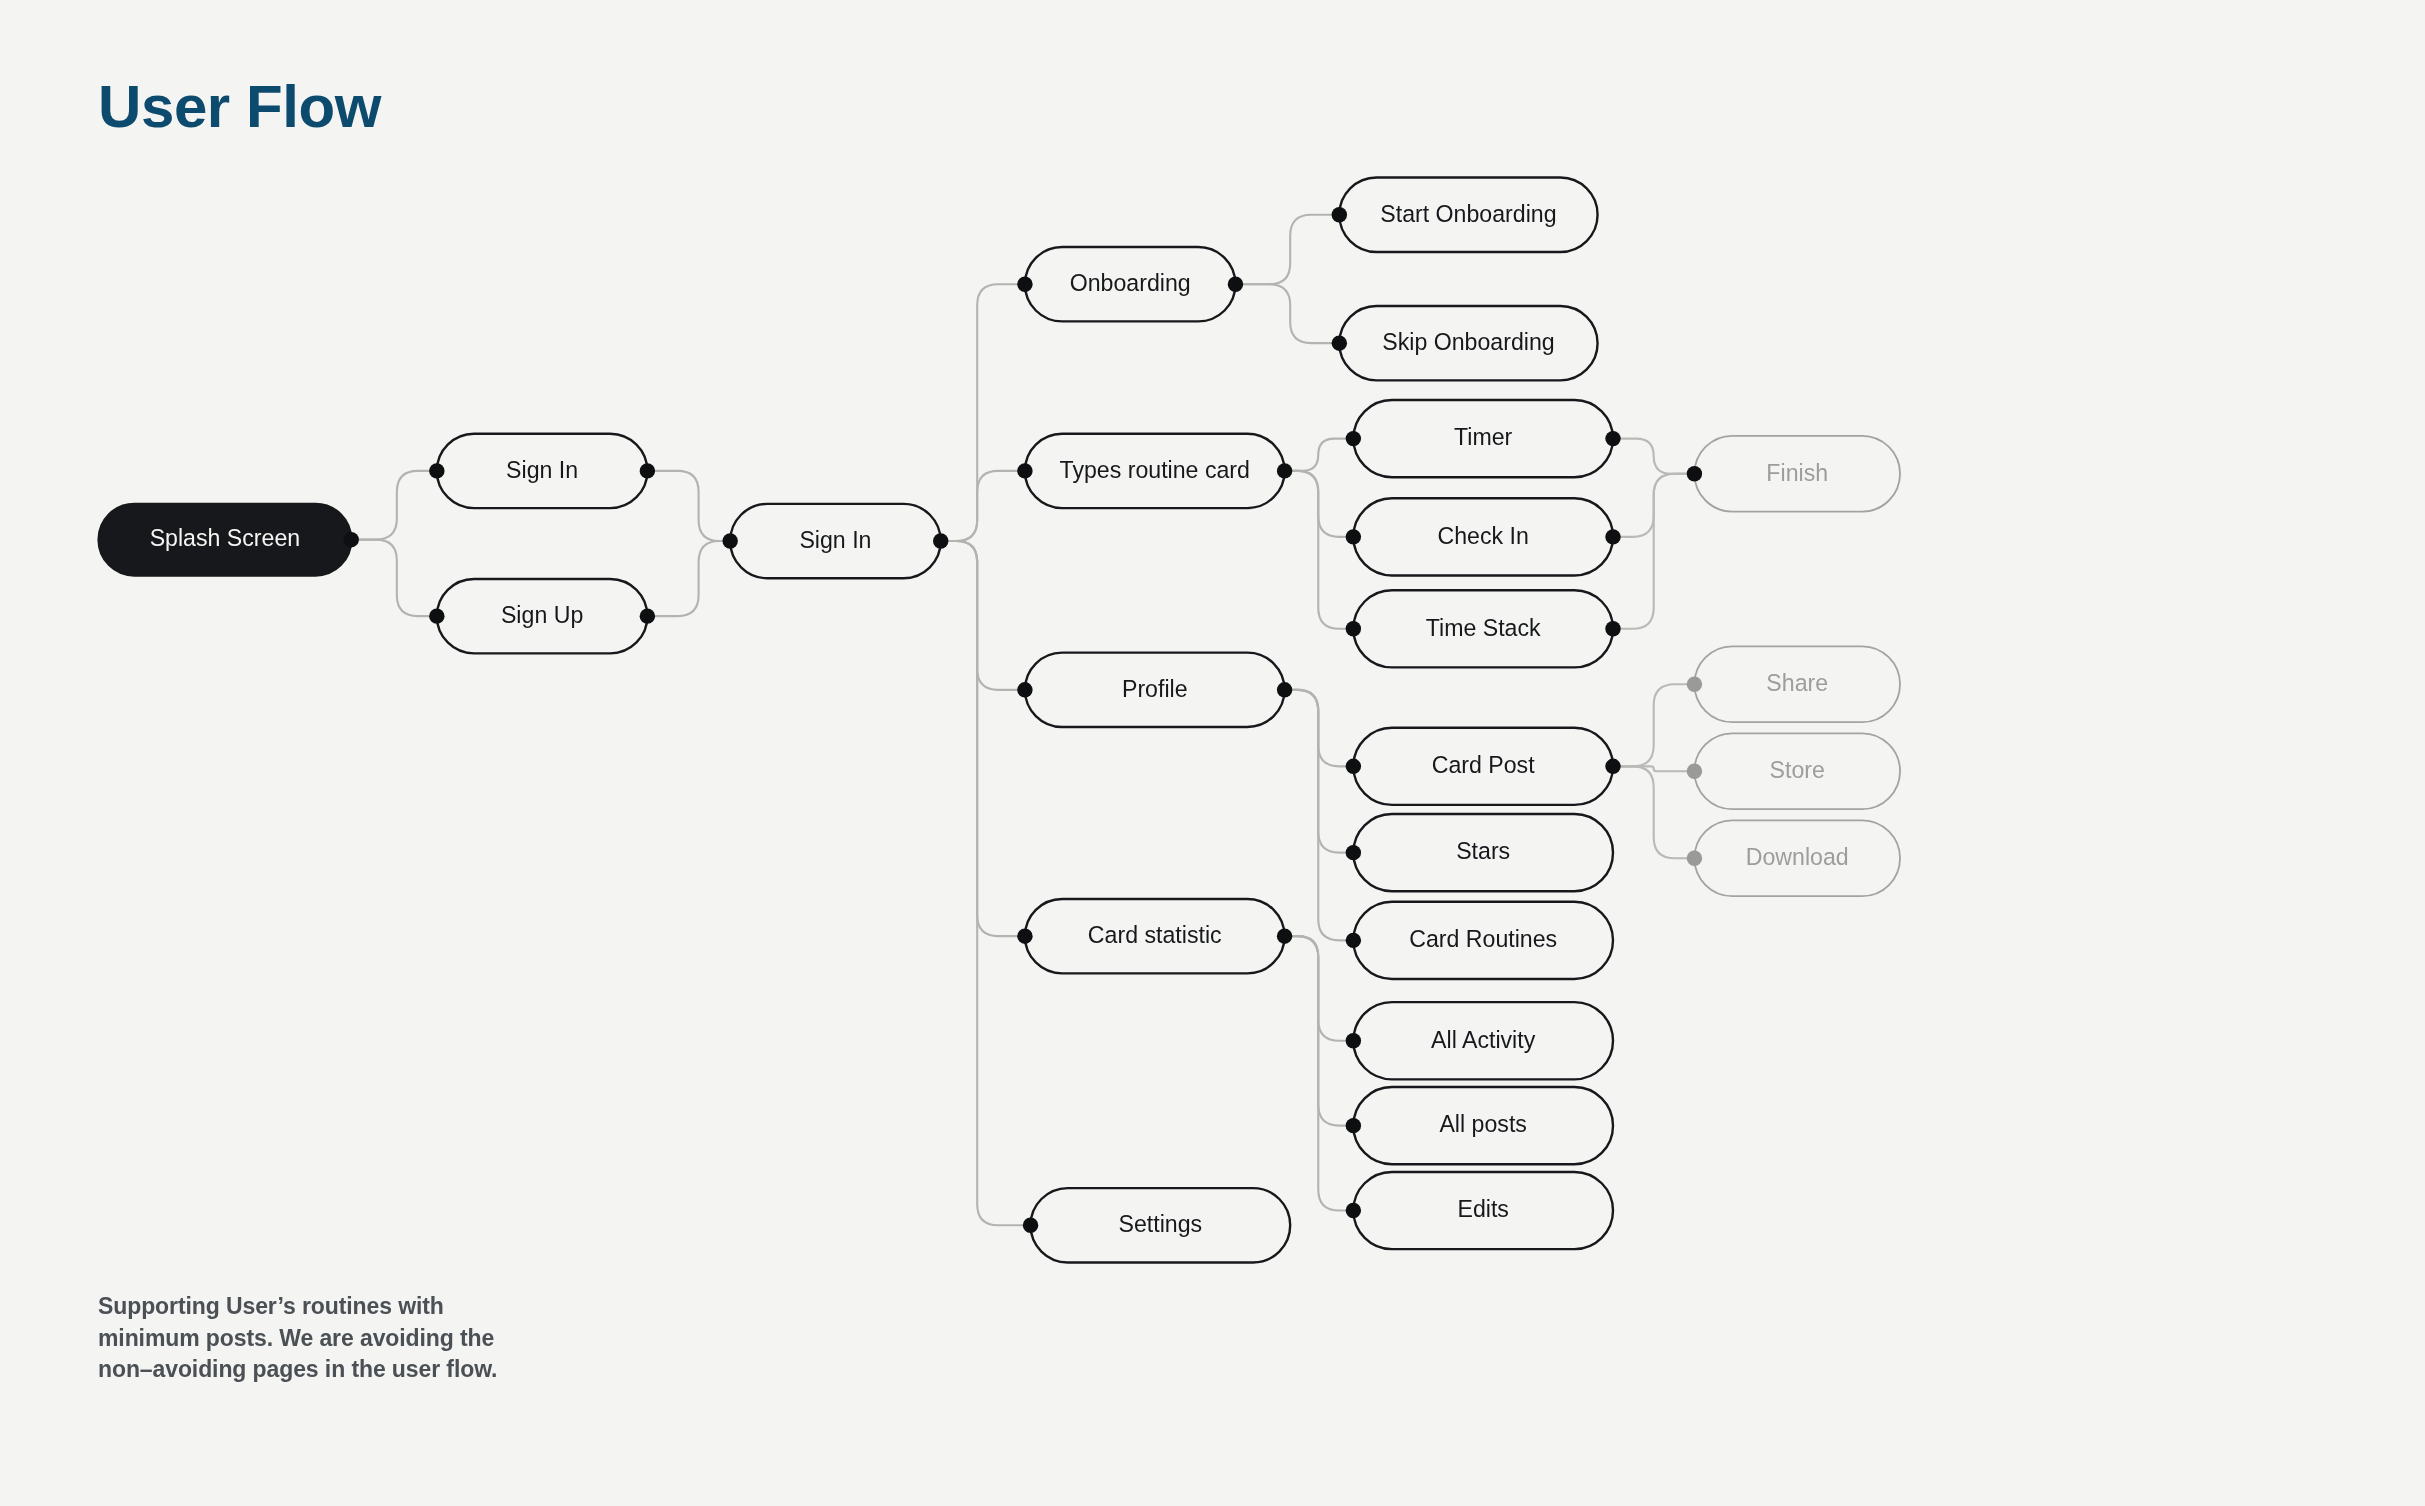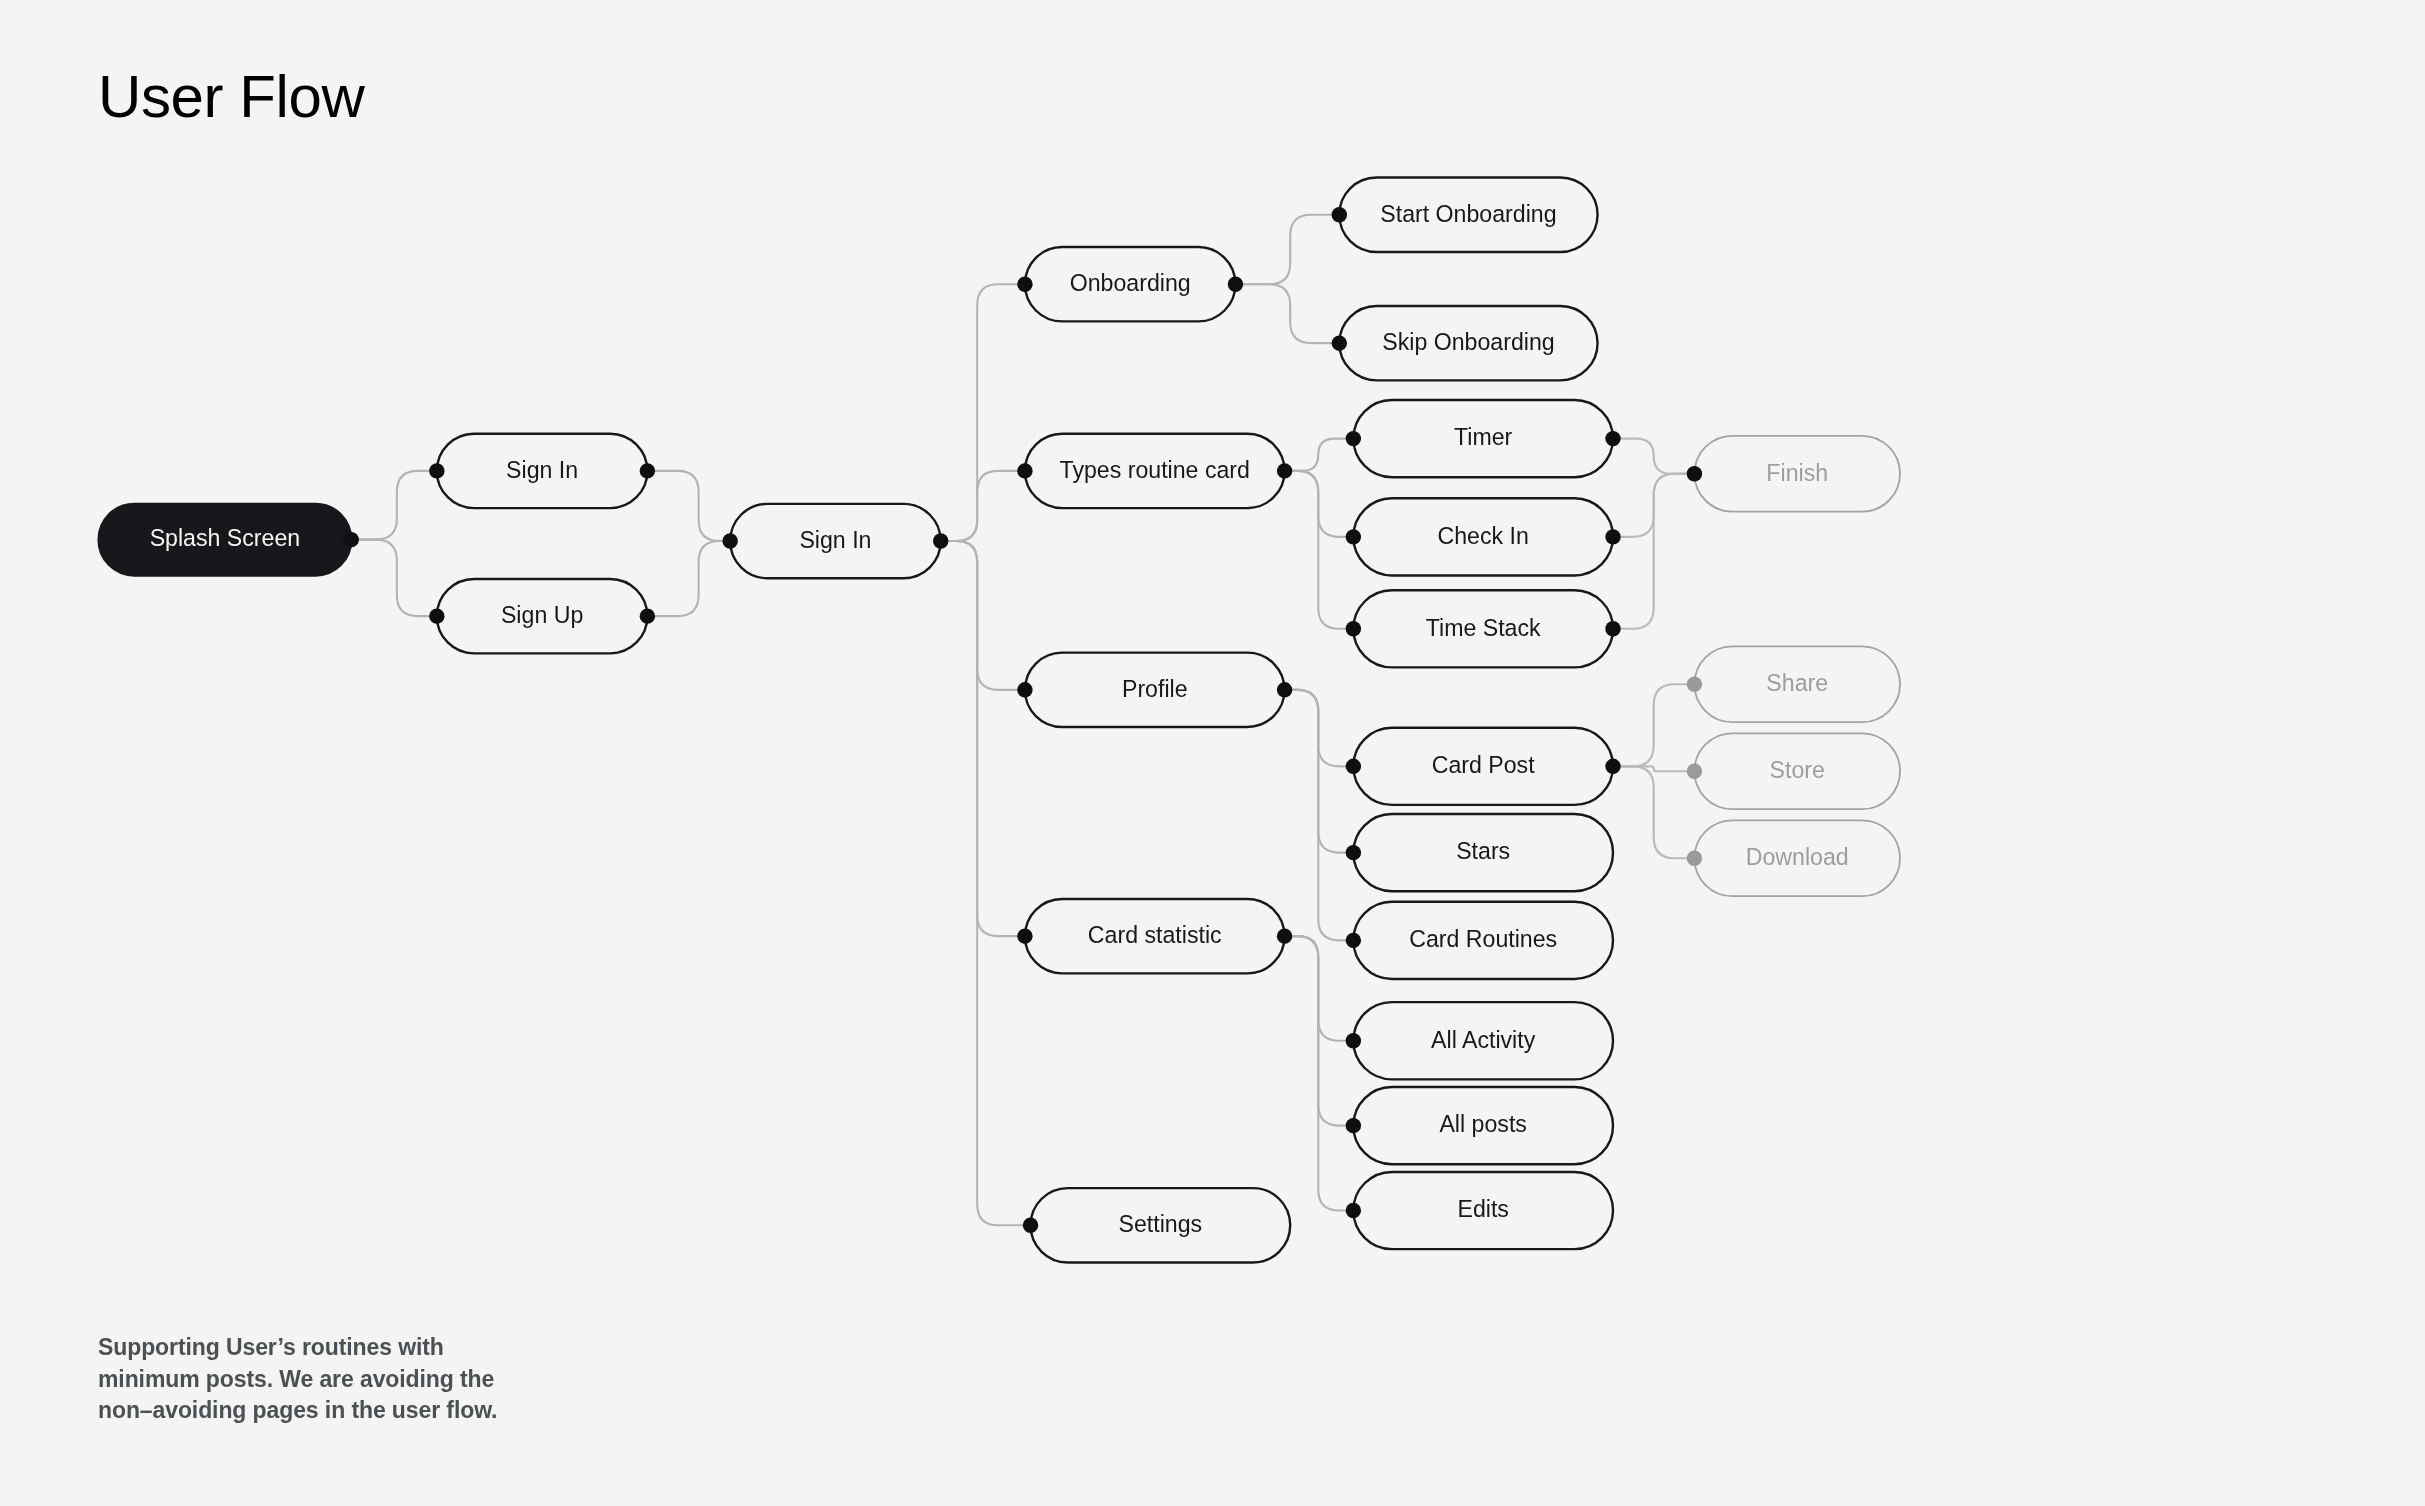--- a/index.html
+++ b/index.html
@@ -11,38 +11,37 @@
     width: 2426px;
     height: 1506px;
     position: relative;
     overflow: hidden;
     font-family: "Liberation Sans", sans-serif;
     -webkit-font-smoothing: antialiased;
   }
   #page-title {
     position: absolute;
     left: 98px;
-    top: 67px;
+    top: 77px;
     font-size: 60px;
-    font-weight: 400;
-    color: #000000;
+    font-weight: 700;
+    color: #0c4a6e;
     letter-spacing: -0.4px;
     line-height: 1;
     white-space: nowrap;
   }
   #caption {
     position: absolute;
     left: 98px;
     top: 1291px;
     font-size: 23px;
     font-weight: bold;
     color: #4b5055;
     line-height: 1.38;
     letter-spacing: -0.1px;
-    margin-top: 41px;
   }
   #caption div { white-space: nowrap; }
   #flow-canvas {
     position: absolute;
     left: 0;
     top: 0;
     width: 2426px;
     height: 1506px;
   }
   .edge {

